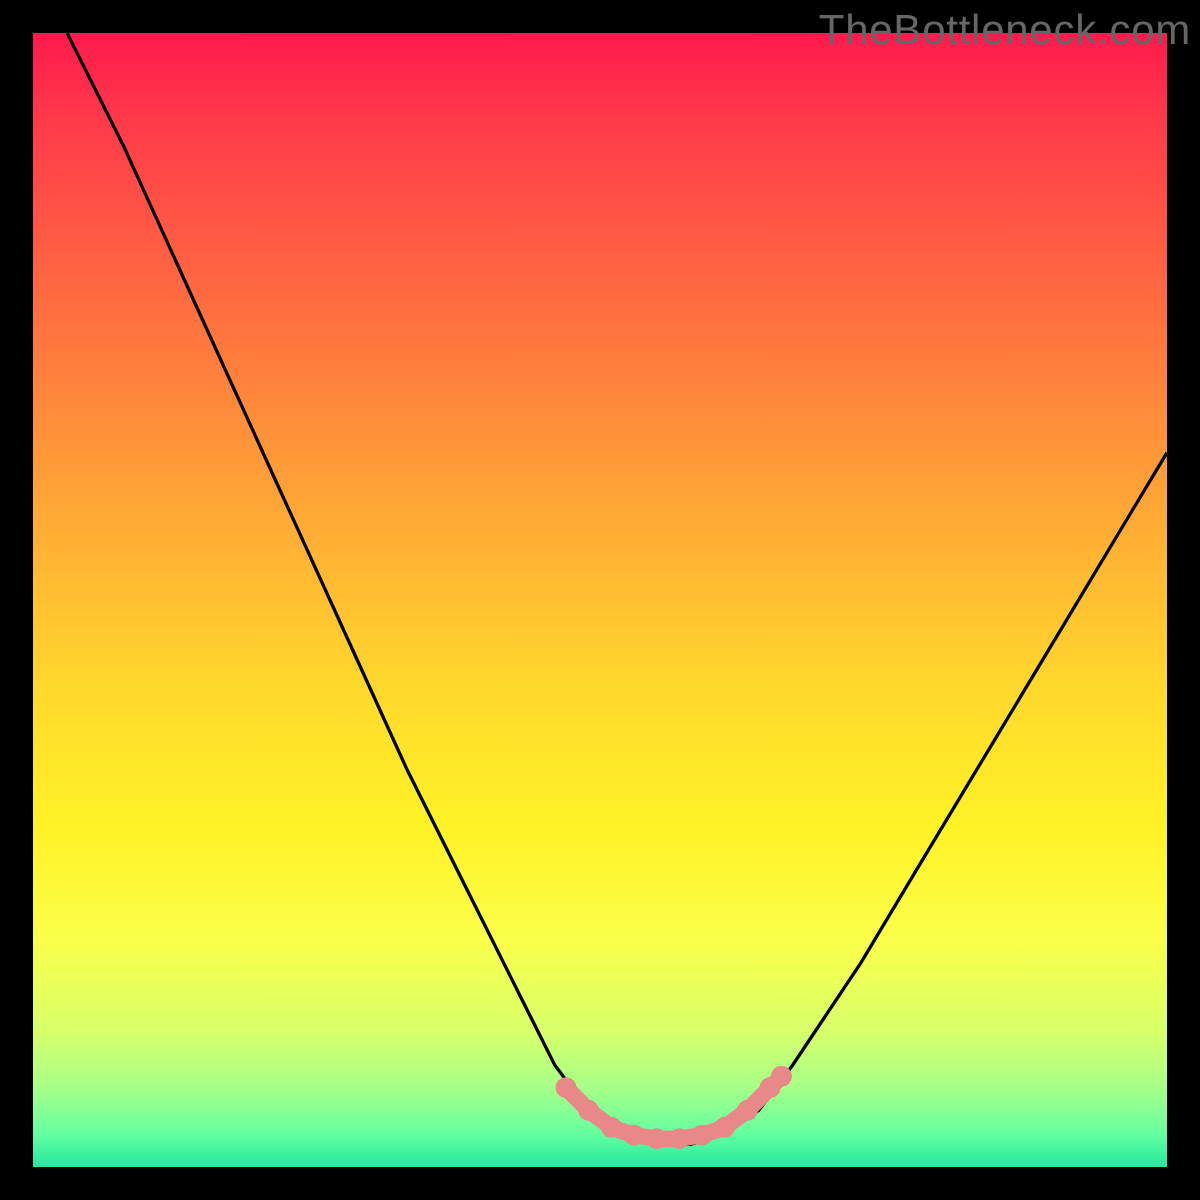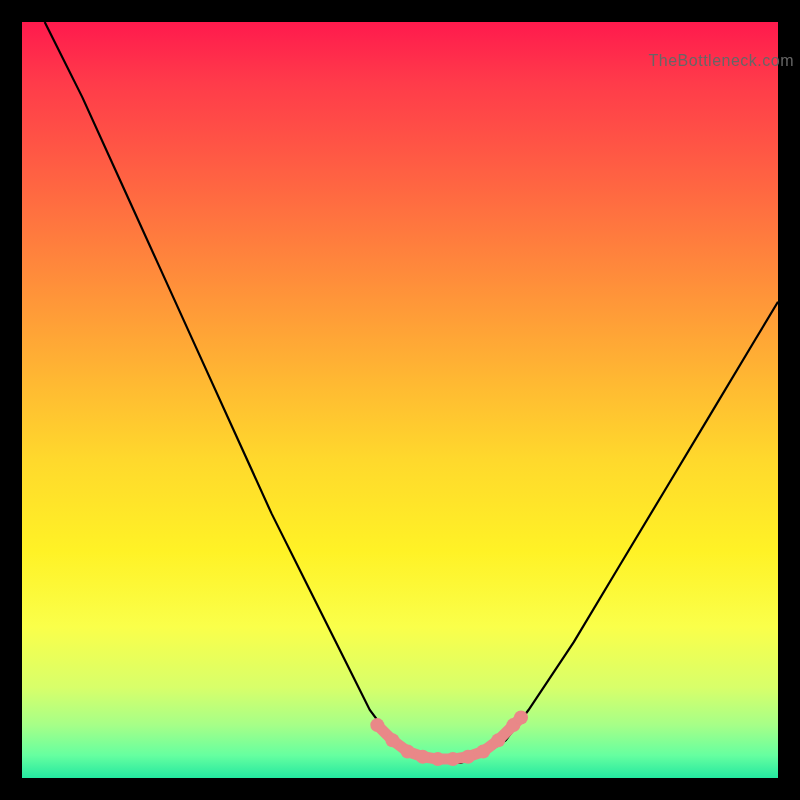--- a/index.html
+++ b/index.html
@@ -40,25 +40,24 @@
       #a6ff88 93%,
       #66ffa0 97%,
       #24e8a0 100%
     );
   }
   .watermark {
     position: absolute;
     top: 4px;
     right: 6px;
     color: #666;
-    font-size: 16px;
+    font-size: 28px;
     font-weight: 500;
     letter-spacing: 0.5px;
     user-select: none;
-    margin-top: 48px;
   }
   svg.curve {
     position: absolute;
     left: 0;
     top: 0;
     width: 756px;
     height: 756px;
     overflow: visible;
   }
 </style>

